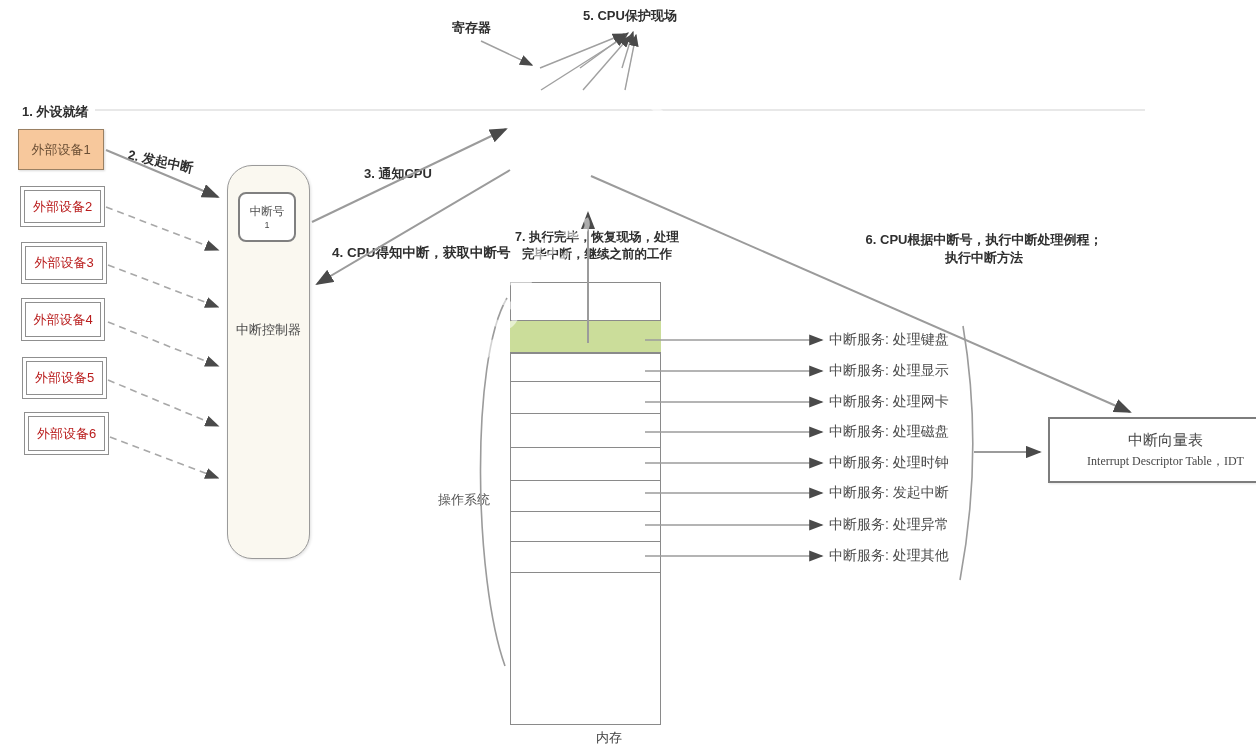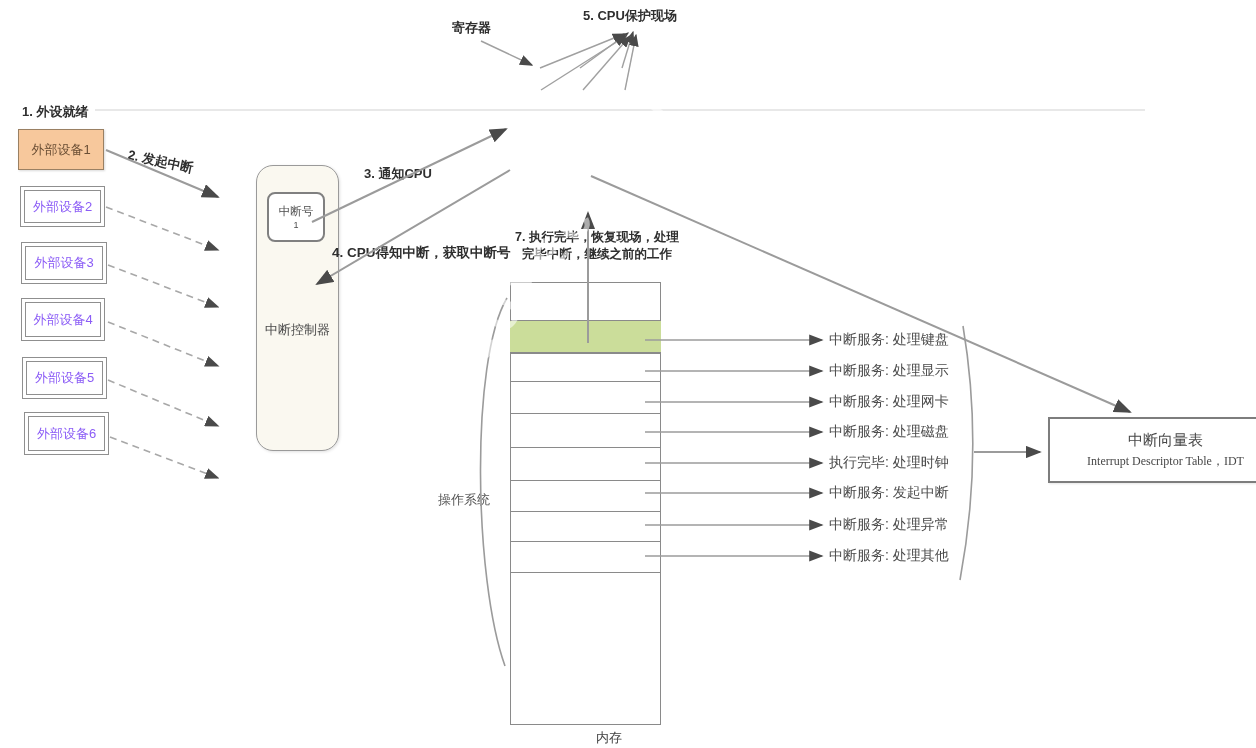--- a/index.html
+++ b/index.html
@@ -2,26 +2,26 @@
 <html><head>
 <meta charset="utf-8">
 <style>
   html,body{margin:0;padding:0;background:#fff;}
   #stage{position:relative;width:1256px;height:748px;background:#ffffff;overflow:hidden;
          font-family:"Liberation Sans","DejaVu Sans",sans-serif;color:#3c3c3c;}
   .steplabel{position:absolute;font-size:13px;font-weight:bold;color:#2f2f2f;white-space:nowrap;}
   
   .dev{position:absolute;background:#fff;border:1px solid #8f8f8f;padding:3px;box-sizing:border-box;}
   .dev-inner{width:100%;height:100%;border:1px solid #8f8f8f;display:flex;align-items:center;justify-content:center;
-             font-size:13px;color:#8b5cf6;box-sizing:border-box;}
+             font-size:13px;color:#b91c1c;box-sizing:border-box;}
   .dev1{position:absolute;border:1px solid #9a8063;display:flex;align-items:center;justify-content:center;
         font-size:13px;color:#6b4f35;box-sizing:border-box;box-shadow:1px 1px 2px rgba(0,0,0,0.15);}
   
-  .controller{position:absolute;left:227px;top:165px;width:83px;height:286px;border:1.5px solid #9a9a9a;
-              border-radius:17px;box-sizing:border-box;box-shadow:1px 1px 3px rgba(0,0,0,0.12);margin-left:29px;}
+  .controller{position:absolute;left:227px;top:165px;width:83px;height:394px;border:1.5px solid #9a9a9a;
+              border-radius:25px;box-sizing:border-box;box-shadow:1px 1px 3px rgba(0,0,0,0.12);}
   .numbox{position:absolute;left:10px;top:26px;width:58px;height:50px;border:2px solid #808080;border-radius:8px;
           background:#fff;display:flex;flex-direction:column;align-items:center;justify-content:center;box-sizing:border-box;}
   .numbox .t{font-size:11.5px;color:#4a4a4a;}
   .numbox .v{font-size:9px;color:#4a4a4a;margin-top:1px;}
   .ctl-title{position:absolute;left:0;top:155px;width:100%;text-align:center;font-size:13px;color:#4a4a4a;}
   
   .cpu{position:absolute;left:512px;top:55px;width:150px;height:152px;box-sizing:border-box;}
   .reg{position:absolute;width:36px;height:18px;background:#fff;border:2px solid #6e6e6e;border-radius:3px;box-sizing:border-box;}
   .cpu-title{position:absolute;left:0;top:118px;width:100%;text-align:center;
              font-family:"Liberation Serif","DejaVu Serif",serif;font-size:15px;color:#4a4a4a;}
@@ -85,40 +85,44 @@
 
   <div class="steplabel" style="left:452px;top:19px;font-weight:bold;">寄存器</div>
   <div class="steplabel" style="left:583px;top:7px;">5. CPU保护现场</div>
 
 
   <div class="multiline" style="left:506px;top:229px;width:182px;font-size:12.5px;">
     <div>7. 执行完毕，恢复现场，处理</div>
     <div>完毕中断，继续之前的工作</div>
   </div>
 
+  <div class="multiline" style="left:838px;top:231px;width:292px;">
+    <div>6. CPU根据中断号，执行中断处理例程；</div>
+    <div>执行中断方法</div>
+  </div>
 
   <div class="memory"></div>
   <div class="greenrow" style="background:#cbdd9a;"></div>
   <div class="mline" style="top:353px;"></div>
   <div class="mline" style="top:381px;"></div>
   <div class="mline" style="top:413px;"></div>
   <div class="mline" style="top:447px;"></div>
   <div class="mline" style="top:480px;"></div>
   <div class="mline" style="top:511px;"></div>
   <div class="mline" style="top:541px;"></div>
   <div class="mline" style="top:572px;"></div>
 
   <div class="sidecap" style="left:438px;top:491px;">操作系统</div>
   <div class="sidecap" style="left:596px;top:729px;color:#444;">内存</div>
 
   <div class="service" style="top:331px;">中断服务: 处理键盘</div>
   <div class="service" style="top:362px;">中断服务: 处理显示</div>
   <div class="service" style="top:393px;">中断服务: 处理网卡</div>
   <div class="service" style="top:423px;">中断服务: 处理磁盘</div>
-  <div class="service" style="top:454px;">执行完毕: 处理时钟</div>
+  <div class="service" style="top:454px;">中断服务: 处理时钟</div>
   <div class="service" style="top:484px;">中断服务: 发起中断</div>
   <div class="service" style="top:516px;">中断服务: 处理异常</div>
   <div class="service" style="top:547px;">中断服务: 处理其他</div>
 
   <div class="idt">
     <div class="t1">中断向量表</div>
     <div class="t2">Interrupt Descriptor Table，IDT</div>
   </div>
 
   <svg class="wires" width="1256" height="748" viewBox="0 0 1256 748">

